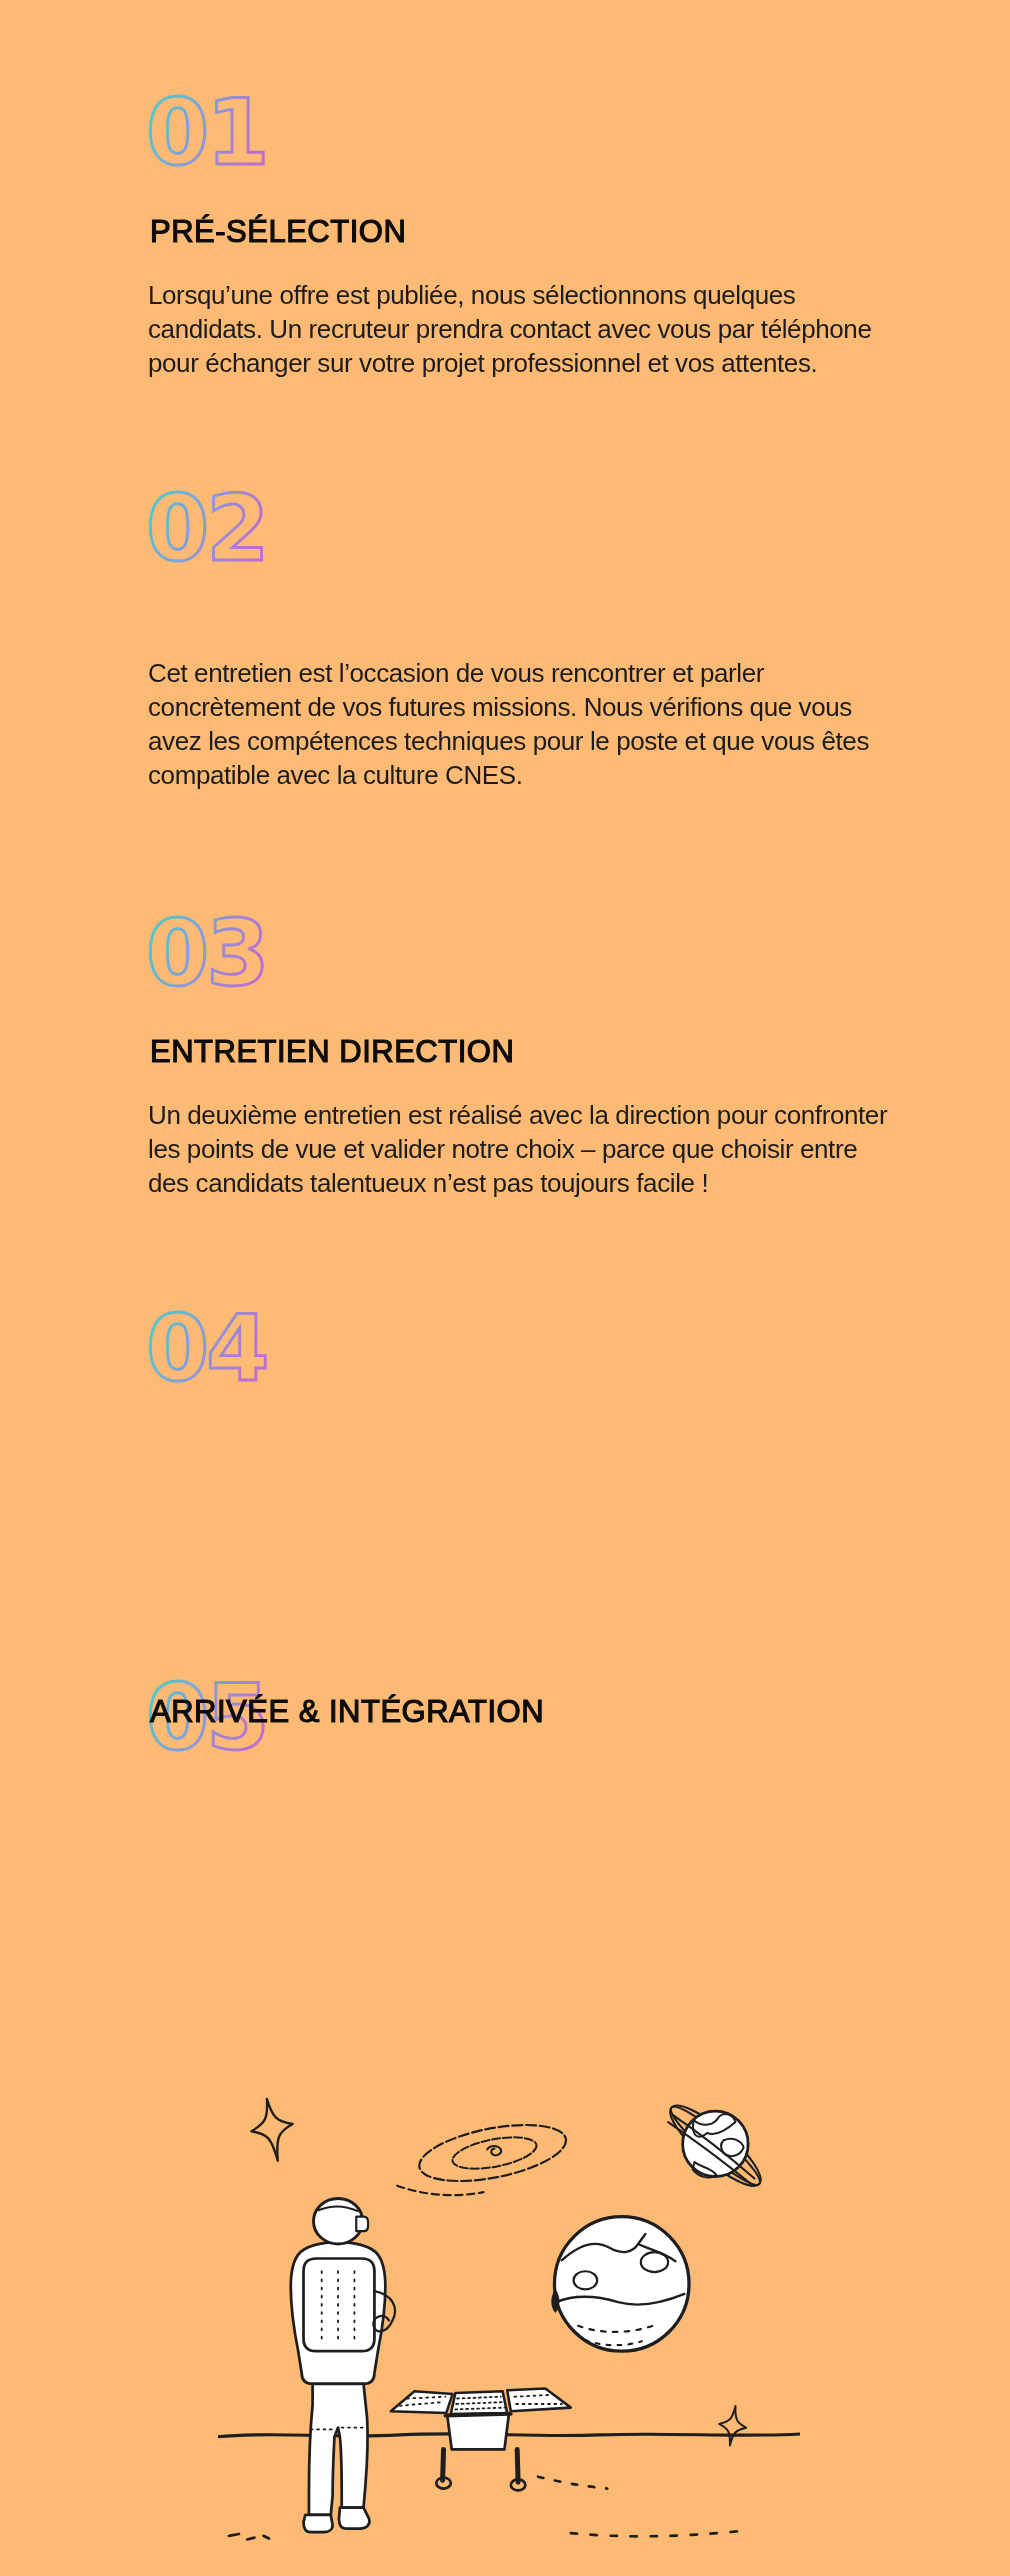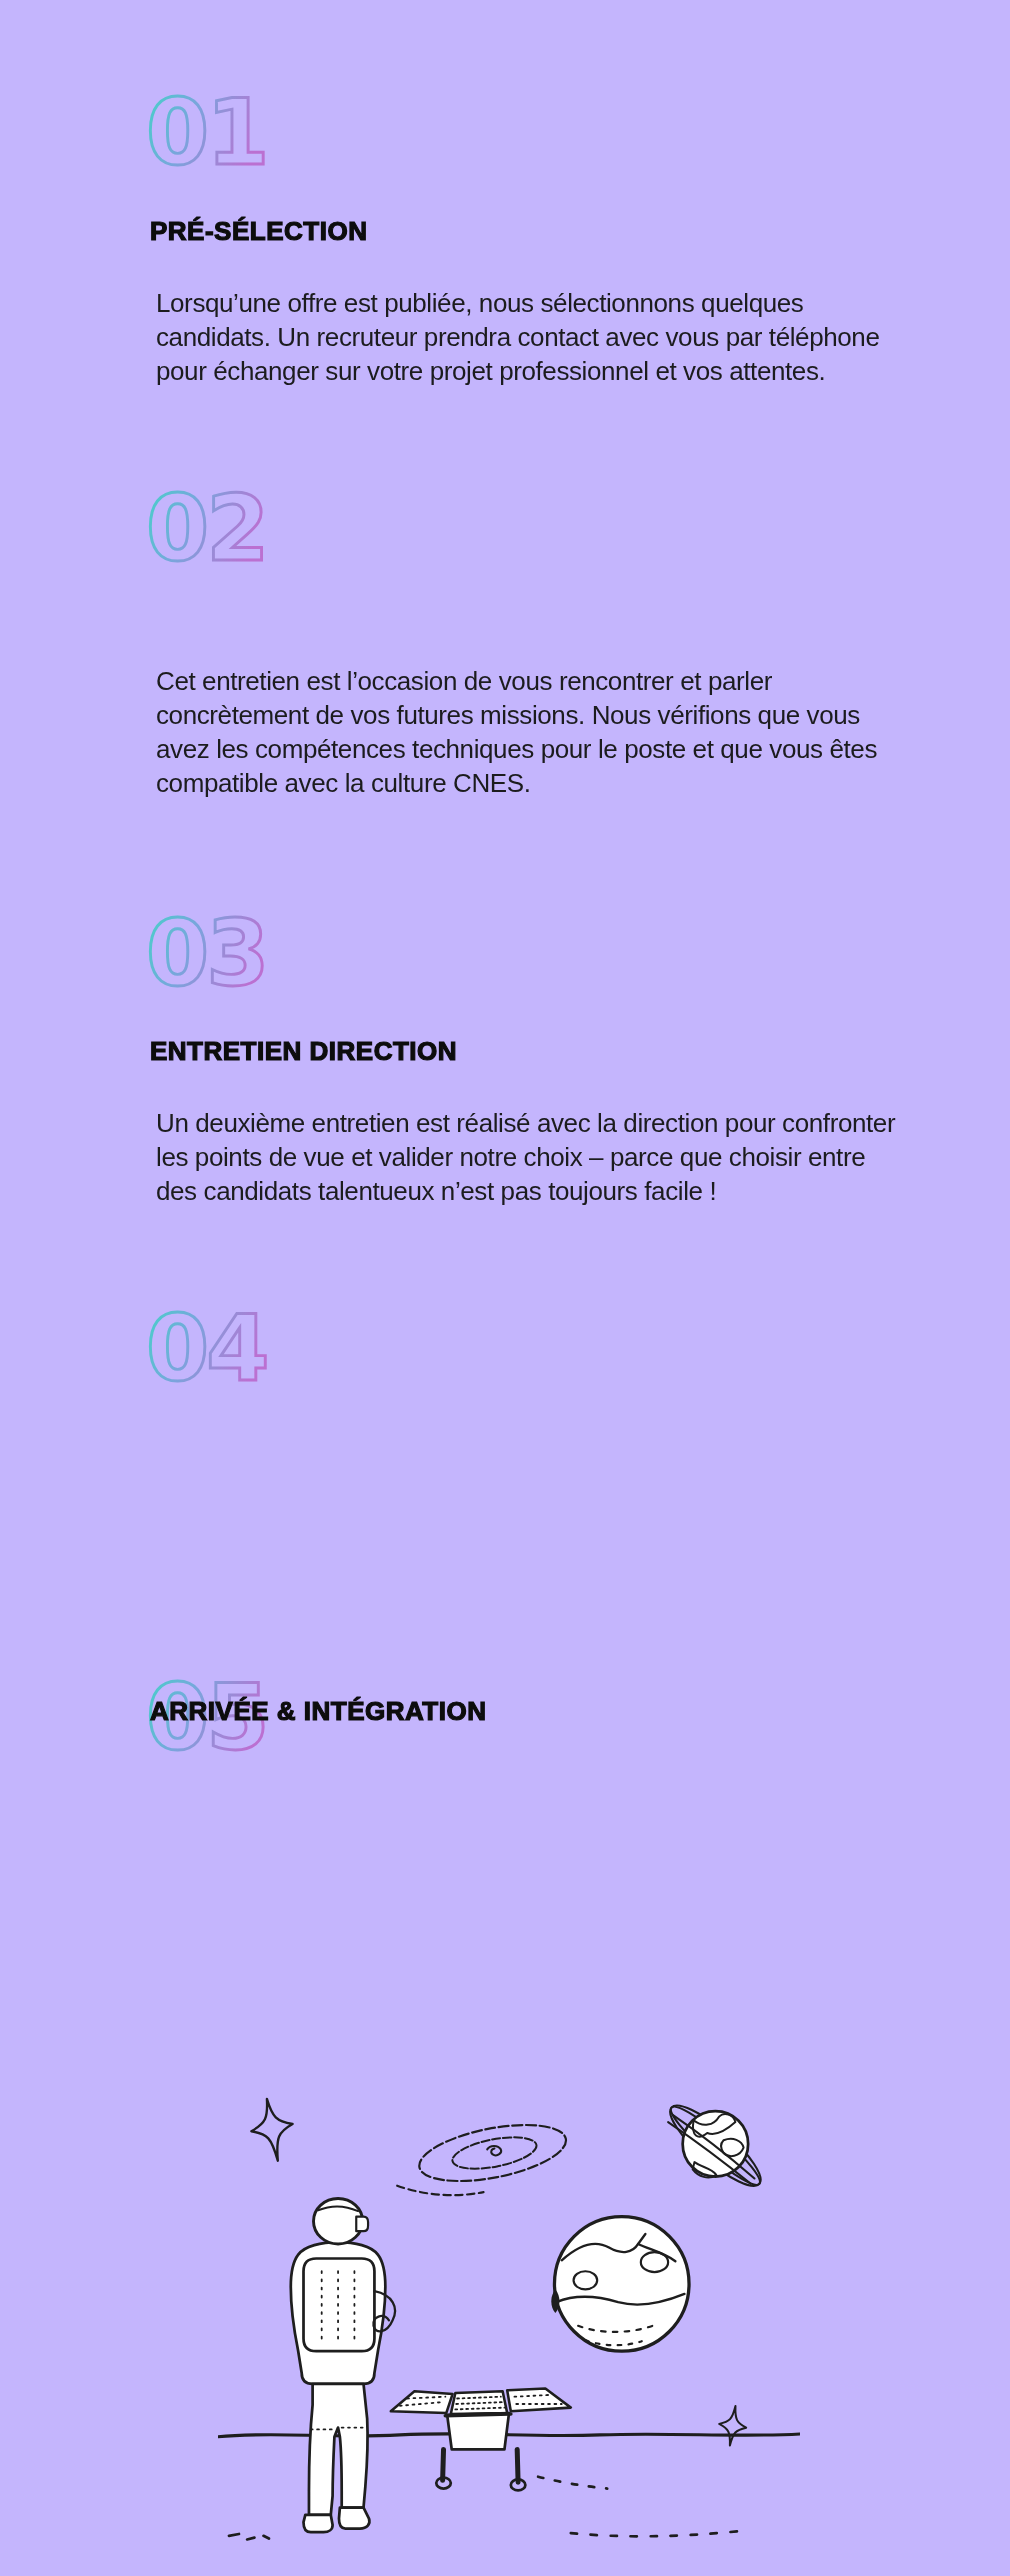--- a/index.html
+++ b/index.html
@@ -1,42 +1,42 @@
 <!DOCTYPE html>
 <html style="font-size:14.5px"><head>
 <meta charset="utf-8">
 <style>
   html,body{margin:0;padding:0;background:#ffffff;}
   .page{
     position:relative;
     width:1010px;height:2576px;
-    background:#c4b5fd;
+    background:#fdba74;
     font-family:"Liberation Sans",sans-serif;
     overflow:hidden;
   }
   .step-num{position:absolute;left:142px;overflow:visible;}
   .step-num text{
     font-family:"DejaVu Sans",sans-serif;
     font-weight:bold;
     font-size:100px;
     fill:none;
     stroke-width:3.2px;
     letter-spacing:-3px;
   }
   .step-title{
     position:absolute;left:150px;margin:0;
-    font-size:26px;line-height:31px;
-    font-weight:700;
+    font-size:31px;line-height:31px;
+    font-weight:400;
     letter-spacing:0.5px;
     color:#0d0d0d;
     -webkit-text-stroke:1.2px #0d0d0d;
     white-space:nowrap;
   }
   .step-desc{
-    position:absolute;left:148px;margin:8px;
+    position:absolute;left:148px;margin:0;
     width:782px;
     font-size:26px;line-height:34px;
     letter-spacing:-0.4px;
     color:#1c1c1e;
     white-space:pre-line;
   }
   .illustration{position:absolute;left:218px;top:2073px;}
   .sk{stroke:#1e1e1e;fill:none;stroke-linecap:round;stroke-linejoin:round;}
   .skw{stroke:#1e1e1e;fill:#ffffff;stroke-linecap:round;stroke-linejoin:round;}
 </style>

